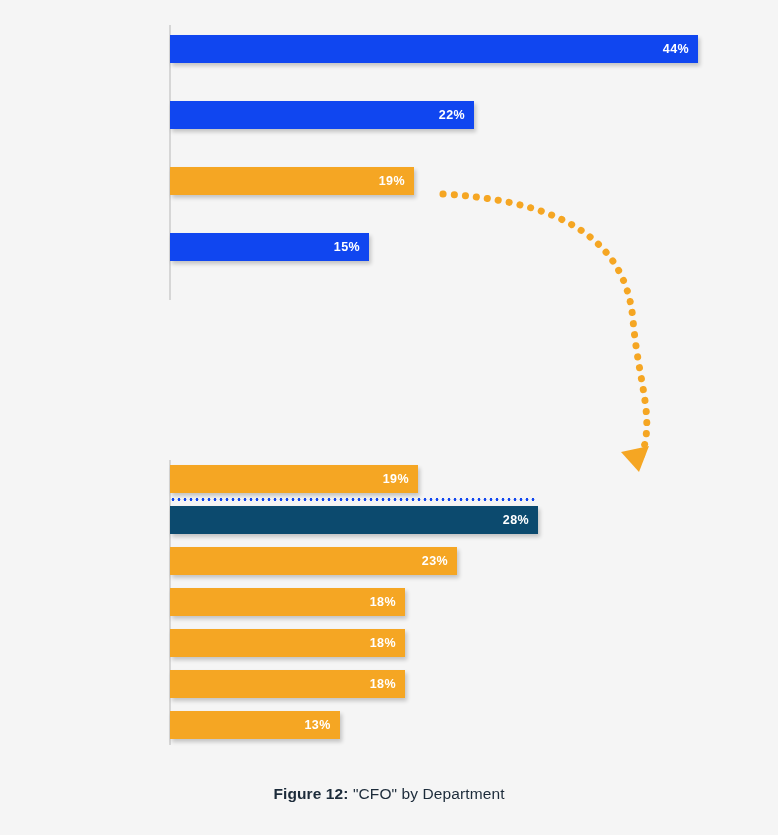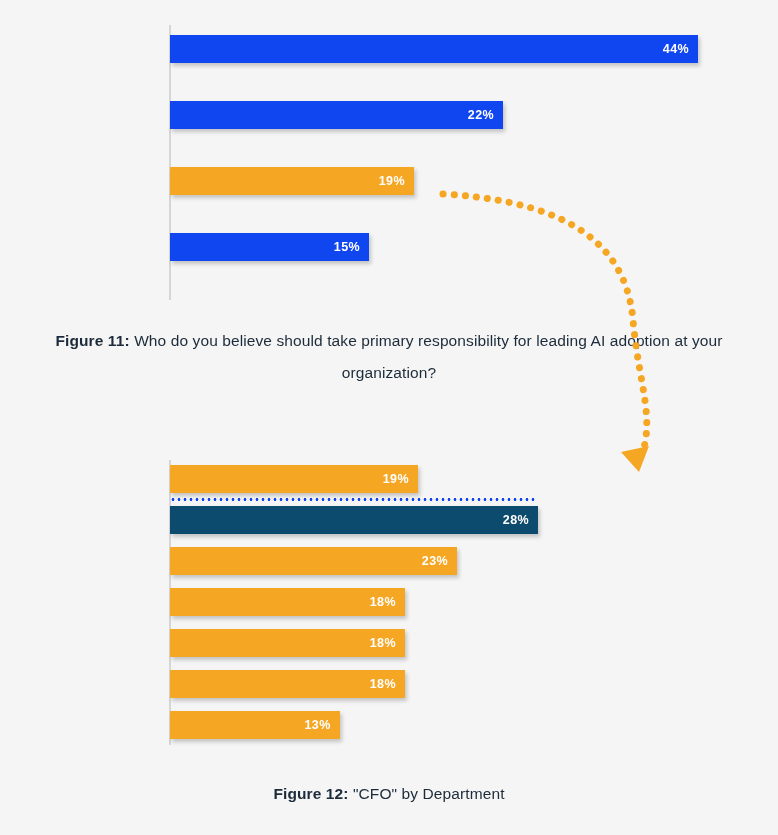--- a/index.html
+++ b/index.html
@@ -106,41 +106,37 @@
 
   <div class="chart" id="chart1">
     <div class="axis-line"></div>
     <div id="chart1-rows">
         <div class="bar-row" style="top: 35px;">
           <div class="bar" style="width: 528px; background: rgb(16, 70, 240); text-decoration: underline;">
             <span class="bar-value">44%</span>
           </div>
         </div>
         <div class="bar-row" style="top: 101px;">
-          <div class="bar" style="width: 304px; background: rgb(16, 70, 240); padding-left: 29px;">
+          <div class="bar" style="width: 304px; background: rgb(16, 70, 240);">
             <span class="bar-value">22%</span>
           </div>
         </div>
         <div class="bar-row" style="top: 167px;">
           <div class="bar" style="width: 243.96px; background: rgb(245, 166, 35);">
             <span class="bar-value">19%</span>
           </div>
         </div>
         <div class="bar-row" style="top: 233px;">
           <div class="bar" style="width: 199px; background: rgb(16, 70, 240);">
             <span class="bar-value">15%</span>
           </div>
         </div>
       </div>
   </div>
 
-  <div class="caption" id="caption1">
-    <span class="fig-num">Figure 11:</span>
-    <span>Who do you believe should take primary responsibility for leading AI adoption at your organization?</span>
-  </div>
 
   <div class="chart" id="chart2">
     <div class="axis-line"></div>
     <div id="chart2-rows">
         <div class="bar-row" style="top: 10px;">
           <div class="bar" style="width: 247.95px; background: rgb(245, 166, 35);">
             <span class="bar-value">19%</span>
           </div>
         </div>
         <div class="bar-row" style="top: 51px;">

